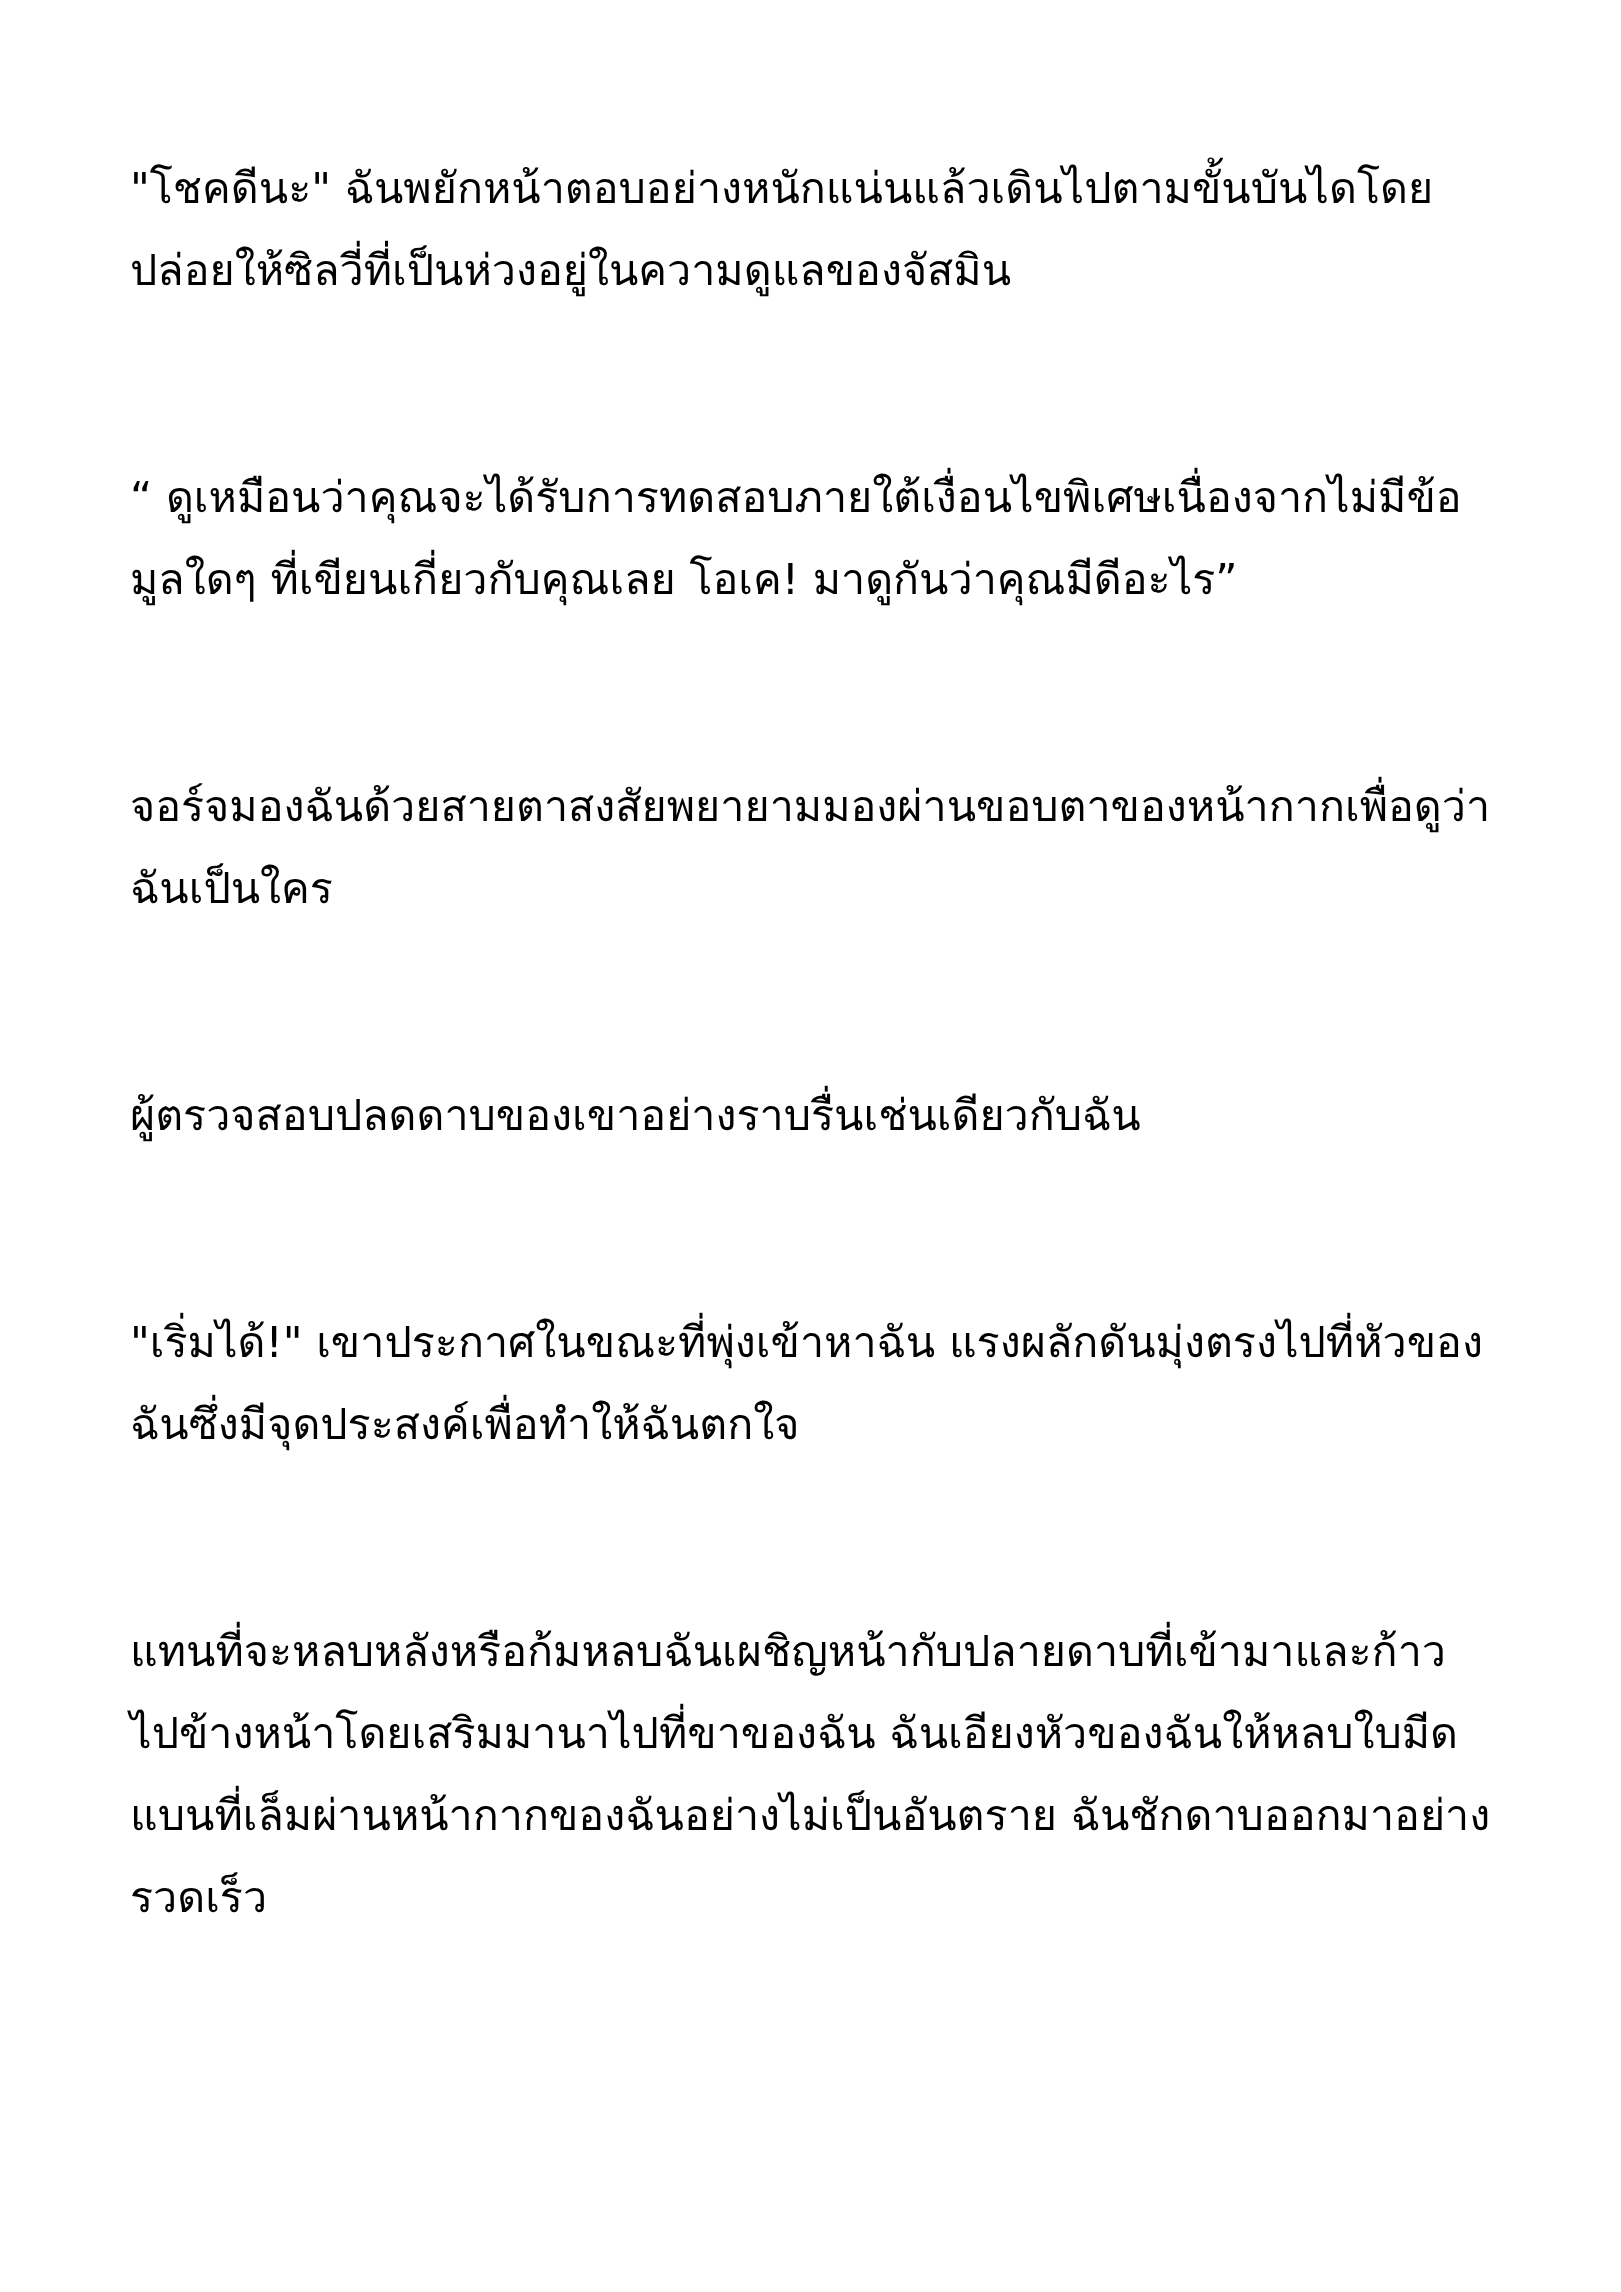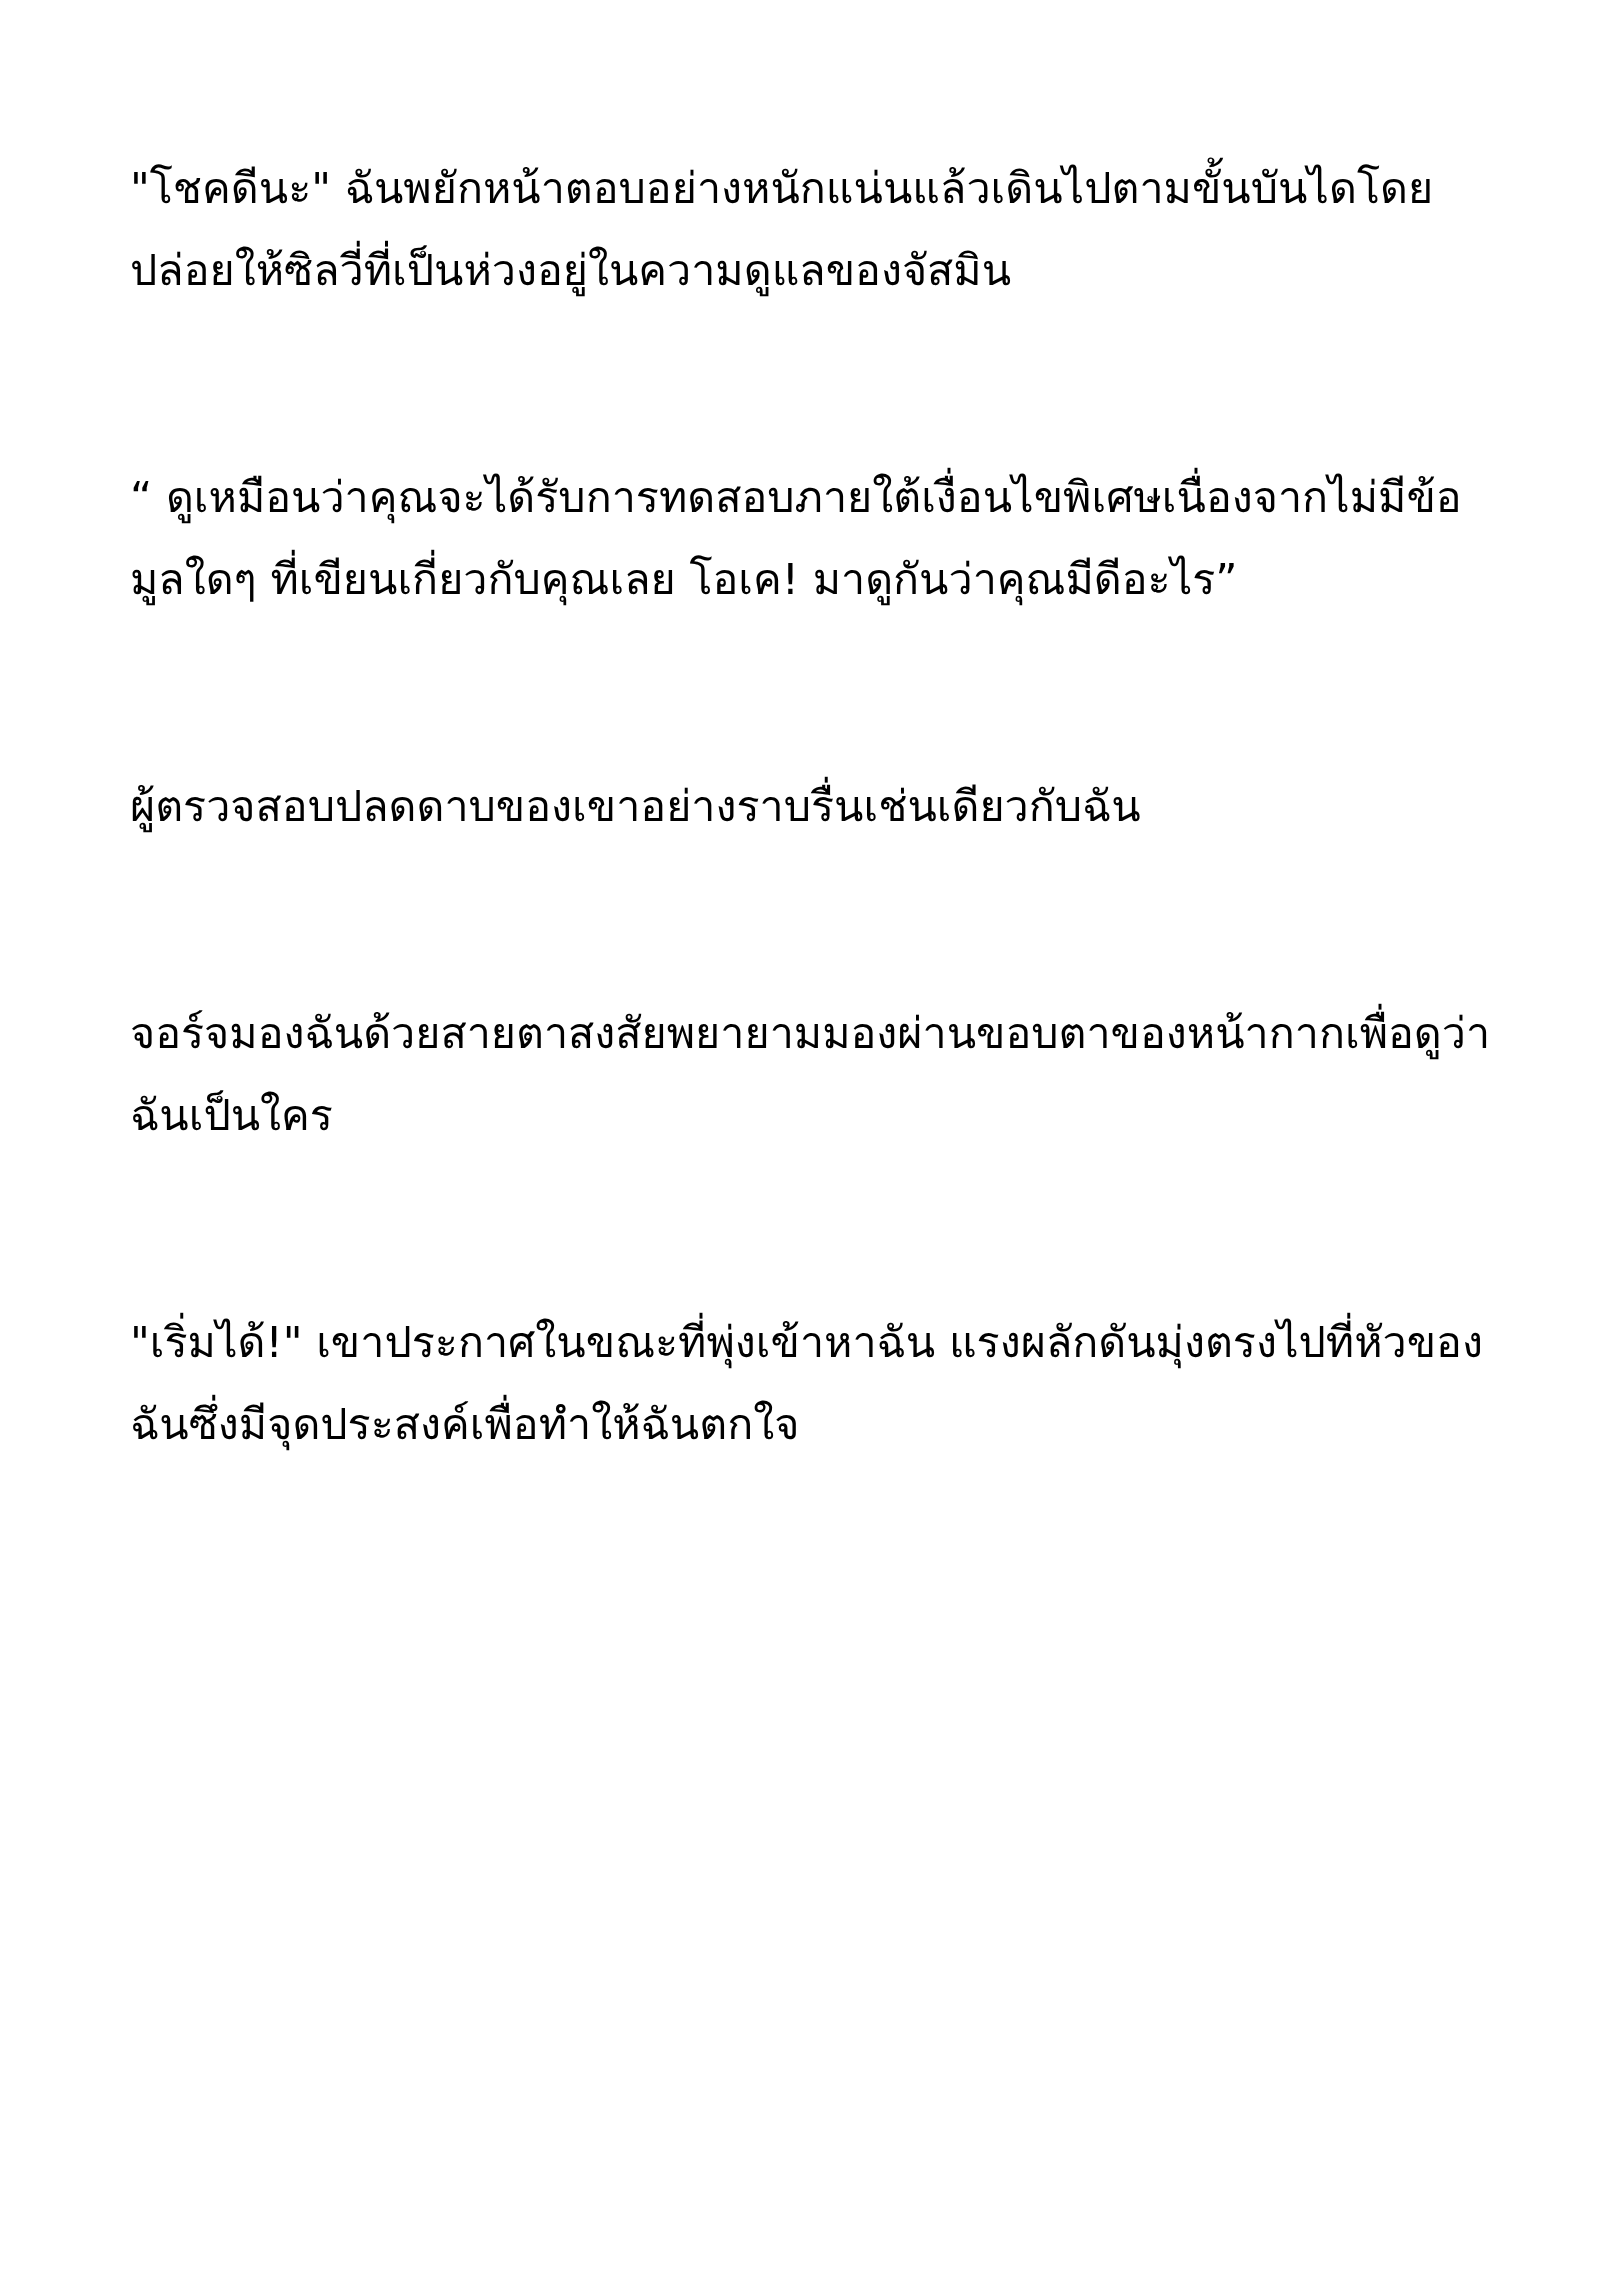--- a/index.html
+++ b/index.html
@@ -30,17 +30,18 @@
     word-break: normal;
     white-space: normal;
   }
 </style>
 </head>
 <body>
 
 <div class="page">
   <p class="para">"โชคดีนะ" ฉันพยักหน้าตอบอย่างหนักแน่นแล้วเดินไปตามขั้นบันไดโดยปล่อยให้ซิลวี่ที่เป็นห่วงอยู่ในความดูแลของจัสมิน</p>
   <p class="para">“ ดูเหมือนว่าคุณจะได้รับการทดสอบภายใต้เงื่อนไขพิเศษเนื่องจากไม่มีข้อมูลใดๆ ที่เขียนเกี่ยวกับคุณเลย โอเค! มาดูกันว่าคุณมีดีอะไร”</p>
+  <p class="para">จอร์จมองฉันด้วยสายตาสงสัยพยายามมองผ่านขอบตาของหน้ากากเพื่อดูว่าฉันเป็นใคร</p>
   <p class="para">ผู้ตรวจสอบปลดดาบของเขาอย่างราบรื่นเช่นเดียวกับฉัน</p>
-  <p class="para">จอร์จมองฉันด้วยสายตาสงสัยพยายามมองผ่านขอบตาของหน้ากากเพื่อดูว่าฉันเป็นใคร</p>
   <p class="para">"เริ่มได้!" เขาประกาศในขณะที่พุ่งเข้าหาฉัน แรงผลักดันมุ่งตรงไปที่หัวของฉันซึ่งมีจุดประสงค์เพื่อทำให้ฉันตกใจ</p>
+  <p class="para">แทนที่จะหลบหลังหรือก้มหลบฉันเผชิญหน้ากับปลายดาบที่เข้ามาและก้าวไปข้างหน้าโดยเสริมมานาไปที่ขาของฉัน ฉันเอียงหัวของฉันให้หลบใบมีดแบนที่เล็มผ่านหน้ากากของฉันอย่างไม่เป็นอันตราย ฉันชักดาบออกมาอย่างรวดเร็ว</p>
 </div>
 
 
 </body></html>

